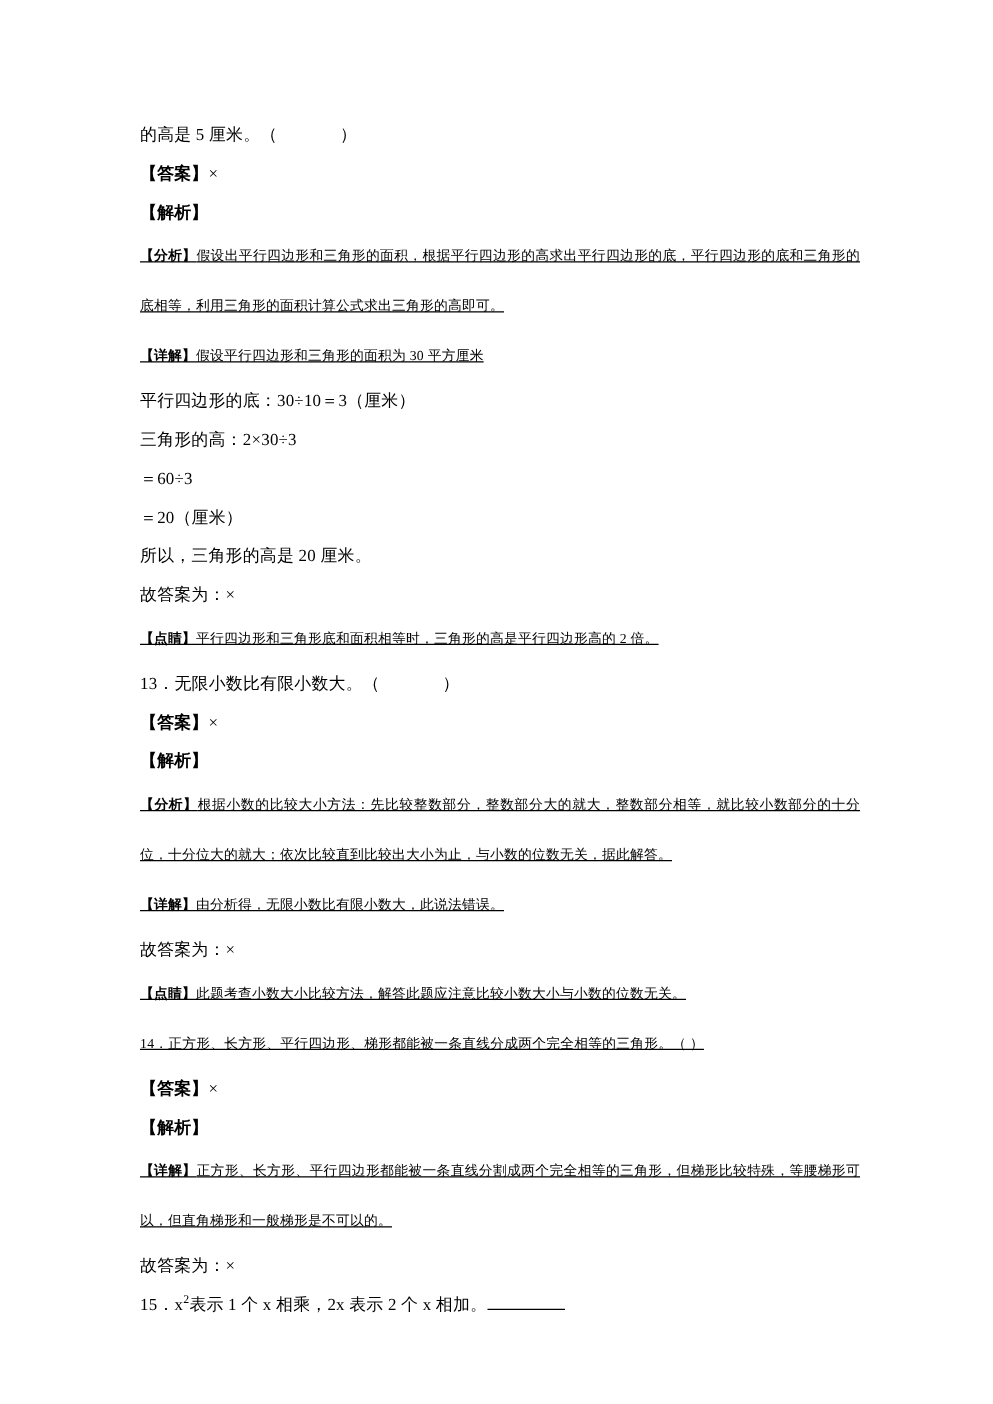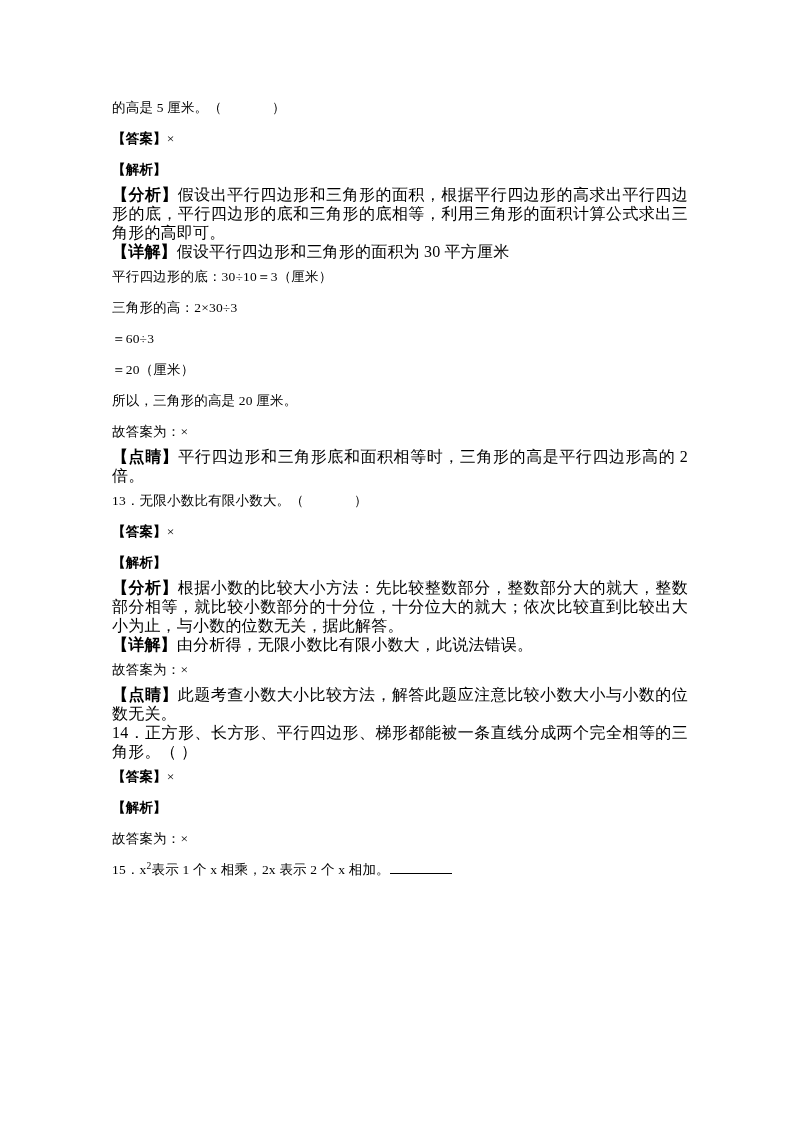--- a/index.html
+++ b/index.html
@@ -28,24 +28,25 @@
   .line {
     font-size: 13.5px;
     line-height: 31px;
     white-space: pre-wrap;
     letter-spacing: 0.2px;
   }
   .bold {
     font-weight: bold;
   }
   .para {
-    font-size: 16px;
-    line-height: 19px;
+    font-size: 11px;
+    line-height: 40px;
     letter-spacing: 0.2px;
     text-align: justify;
+    text-decoration: underline;
   }
   .para .lbl {
     font-weight: bold;
   }
   sup {
     font-size: 9.5px;
     vertical-align: super;
     line-height: 0;
   }
   .blank-long {
@@ -94,19 +95,20 @@
     <div class="line">故答案为：×</div>
 
     <div class="para"><span class="lbl">【点睛】</span><span>此题考查小数大小比较方法，解答此题应注意比较小数大小与小数的位数无关。</span></div>
 
     <div class="para">14．正方形、长方形、平行四边形、梯形都能被一条直线分成两个完全相等的三角形。（  ）</div>
 
     <div class="line"><span class="bold">【答案】</span><span>×</span></div>
 
     <div class="line"><span class="bold">【解析】</span></div>
 
+    <div class="para"><span class="lbl">【详解】</span><span>正方形、长方形、平行四边形都能被一条直线分割成两个完全相等的三角形，但梯形比较特殊，等腰梯形可以，但直角梯形和一般梯形是不可以的。</span></div>
 
     <div class="line">故答案为：×</div>
 
     <div class="line"><span>15．x</span><sup>2</sup><span>表示 1 个 x 相乘，2x 表示 2 个 x 相加。</span><span class="blank-long"></span></div>
 
   </div>
 </div>
 
 </body></html>

